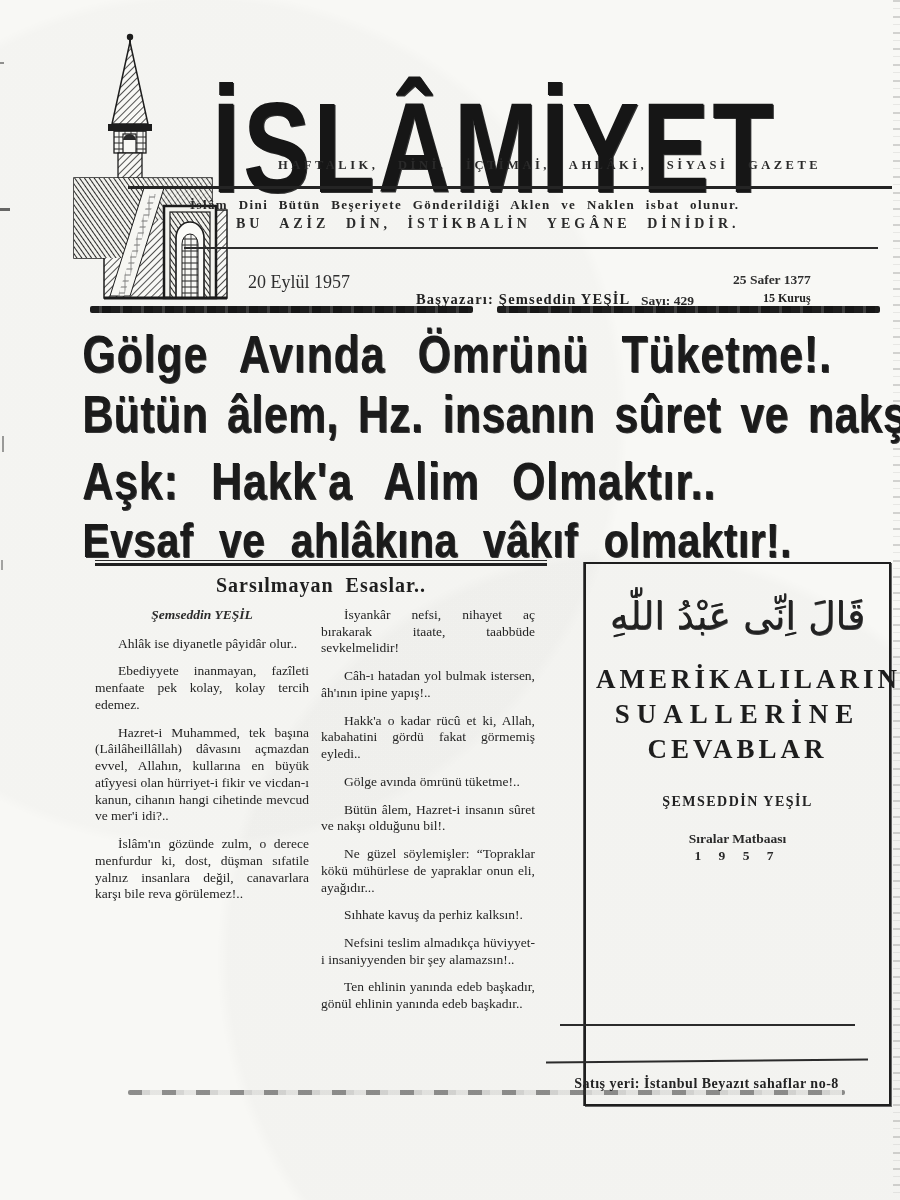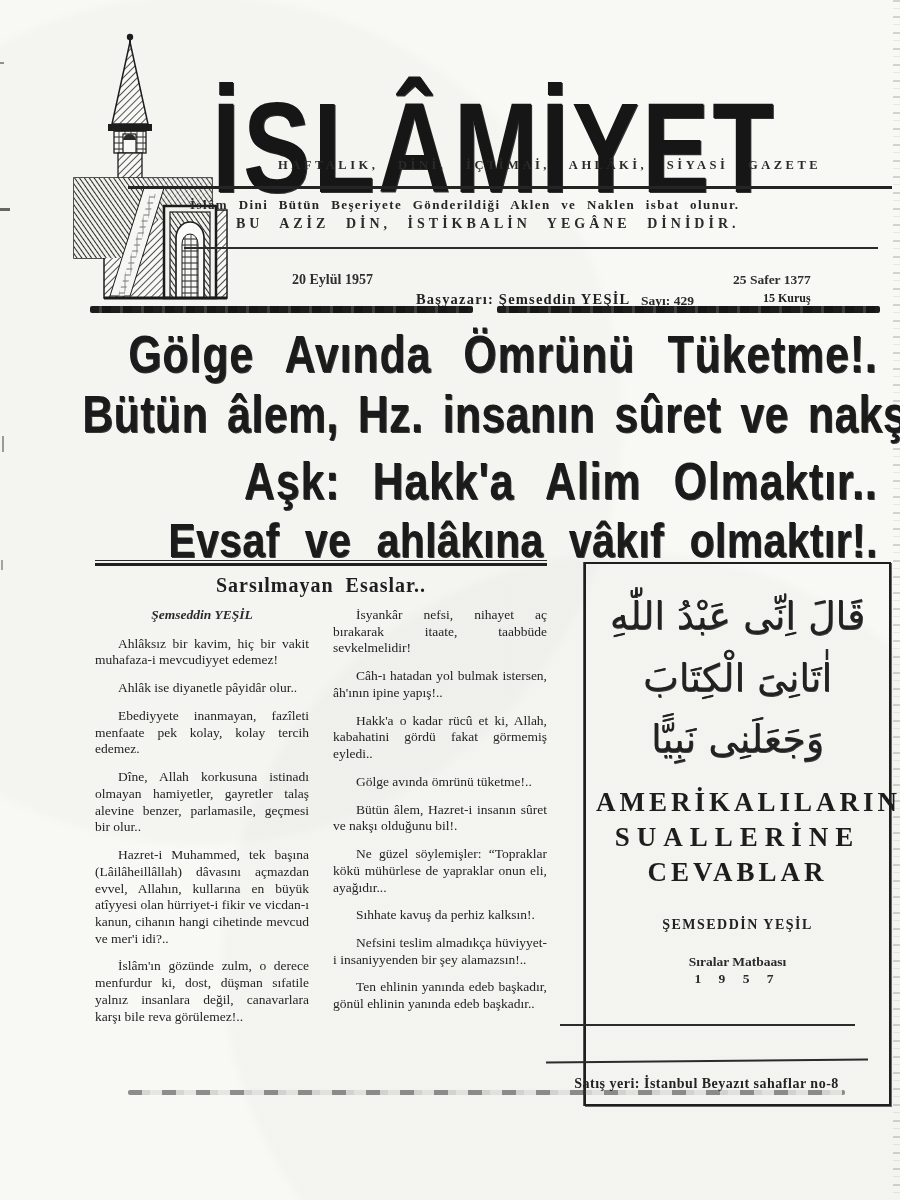--- a/index.html
+++ b/index.html
@@ -28,49 +28,49 @@
   .rule-a{position:absolute;left:128px;right:8px;top:186px;height:3px;background:#242424;}
   .motto1{
     position:absolute;left:190px;top:197px;width:700px;font-weight:600;
     font-size:13px;letter-spacing:1.4px;word-spacing:6px;white-space:nowrap;color:#262626;
   }
   .motto2{
     position:absolute;left:236px;top:216px;width:620px;font-weight:700;
     font-size:14px;letter-spacing:4px;word-spacing:9px;white-space:nowrap;color:#2b2b2b;
   }
   .rule-b{position:absolute;left:184px;right:22px;top:247px;height:2px;background:#2c2c2c;}
-  .date-left{position:absolute;left:248px;top:272px;font-size:14px;font-weight:700;color:#2e2e2e;margin-left:44px;}
+  .date-left{position:absolute;left:248px;top:272px;font-size:18px;font-weight:400;color:#2e2e2e;}
   .date-right{position:absolute;left:733px;top:272px;font-size:13.5px;font-weight:600;color:#2e2e2e;}
   .editor{position:absolute;left:416px;top:291px;font-size:14.5px;font-weight:700;letter-spacing:1.2px;color:#222;}
   .issue{position:absolute;left:641px;top:293px;font-size:13.5px;font-weight:600;color:#2a2a2a;}
   .price{position:absolute;left:763px;top:291px;font-size:12px;font-weight:700;color:#222;}
   .grain-rule{position:absolute;left:90px;right:20px;top:306px;height:7px;display:flex;justify-content:space-between;}
   .grain-rule span{
     display:block;height:100%;width:48.5%;
     background:repeating-linear-gradient(90deg,#1d1d1d 0 9px,#3d3d3d 9px 12px,#161616 12px 21px);
     border-radius:2px;
   }
   
-  .headlines{position:absolute;left:70px;right:10px;top:320px;text-align:right;
+  .headlines{position:absolute;left:70px;right:10px;top:320px;text-align:left;
     font-family:"Liberation Sans", sans-serif;font-weight:700;color:#1b1b1b;}
   .hline{transform:scale(0.97,1.16);transform-origin:center top;white-space:nowrap;
     text-shadow:1px 1px 0 #3a3a3a;}
   .hline1{font-size:44px;line-height:60px;word-spacing:20px;letter-spacing:1px;}
   .hline2{font-size:44px;line-height:60px;word-spacing:7px;letter-spacing:0.5px;}
   .hline3{font-size:44px;line-height:63px;word-spacing:20px;letter-spacing:1px;margin-top:4px;}
   .hline4{font-size:42px;line-height:58px;word-spacing:14px;letter-spacing:0.5px;}
   
   .article{position:absolute;left:95px;top:560px;width:452px;}
   .dbl-rule{height:1px;background:#2a2a2a;margin-bottom:2px;}
   .dbl-rule2{height:3px;background:#202020;margin-bottom:8px;}
   .article-title{
     text-align:center;font-size:20px;font-weight:600;letter-spacing:1px;word-spacing:6px;
     color:#1f1f1f;margin:2px 0 10px 0;
   }
-  .cols{display:flex;gap:24px;}
+  .cols{display:flex;gap:12px;}
   .col{width:214px;font-size:13.5px;line-height:1.24;text-align:justify;color:#242424;}
   .byline{font-style:italic;font-weight:600;text-align:center;font-size:13.5px;margin-bottom:12px;color:#2c2c2c;}
   .col p.para{margin:0 0 11px 0;text-indent:1.7em;}
   
   .ad-box{
     position:absolute;left:584px;top:562px;width:307px;height:544px;
     border:2.5px solid #1e1e1e;box-shadow:-1px 0 0 #555, 1px 1px 0 #666;
     text-align:center;padding:6px 10px;box-sizing:border-box;
   }
   .arabic{
@@ -178,24 +178,22 @@
   </section>
 
   <section class="article">
     <div class="dbl-rule"></div>
     <div class="dbl-rule2"></div>
     <h2 class="article-title">Sarsılmayan Esaslar..</h2>
     <div class="cols">
       <div class="col">
         <div class="byline">Şemseddin YEŞİL</div>
         <div>
-            <p class="para">Ahlâksız bir kavim, hiç bir vakit muhafaza-i mevcudiyyet edemez!</p>
             <p class="para">Ahlâk ise diyanetle pâyidâr olur..</p>
             <p class="para">Ebediyyete inanmayan, fazîleti menfaate pek kolay, kolay tercih edemez.</p>
-            <p class="para">Dîne, Allah korkusuna istinadı olmayan hamiyetler, gayretler talaş alevine benzer, parlamasile, geçmesi bir olur..</p>
             <p class="para">Hazret-i Muhammed, tek başına (Lâilâheillâllah) dâvasını açmazdan evvel, Allahın, kullarına en büyük atîyyesi olan hürriyet-i fikir ve vicdan-ı kanun, cihanın hangi cihetinde mevcud ve mer'i idi?..</p>
             <p class="para">İslâm'ın gözünde zulm, o derece menfurdur ki, dost, düşman sıfatile yalnız insanlara değil, canavarlara karşı bile reva görülemez!..</p>
           </div>
       </div>
       <div class="col">
         <div>
             <p class="para">İsyankâr nefsi, nihayet aç bırakarak itaate, taabbüde sevkelmelidir!</p>
             <p class="para">Câh-ı hatadan yol bulmak istersen, âh'ının ipine yapış!..</p>
             <p class="para">Hakk'a o kadar rücû et ki, Allah, kabahatini gördü fakat görmemiş eyledi..</p>
             <p class="para">Gölge avında ömrünü tüketme!..</p>
@@ -205,21 +203,20 @@
             <p class="para">Nefsini teslim almadıkça hüviyyet-i insaniyyenden bir şey alamazsın!..</p>
             <p class="para">Ten ehlinin yanında edeb başkadır, gönül ehlinin yanında edeb başkadır..</p>
           </div>
       </div>
     </div>
   </section>
 
   <aside class="ad-box">
     <div class="arabic">
       <div>قَالَ اِنِّى عَبْدُ اللّٰهِ</div>
-      <div>اٰتَانِىَ الْكِتَابَ وَجَعَلَنِى نَبِيًّا</div>
     </div>
     <div class="ad-title">
       <div class="t1">AMERİKALILARIN</div>
       <div class="t2">SUALLERİNE</div>
       <div class="t3">CEVABLAR</div>
     </div>
     <div class="ad-author">ŞEMSEDDİN YEŞİL</div>
     <div class="ad-publisher">Sıralar Matbaası</div>
     <div class="ad-year">1 9 5 7</div>
   </aside>

